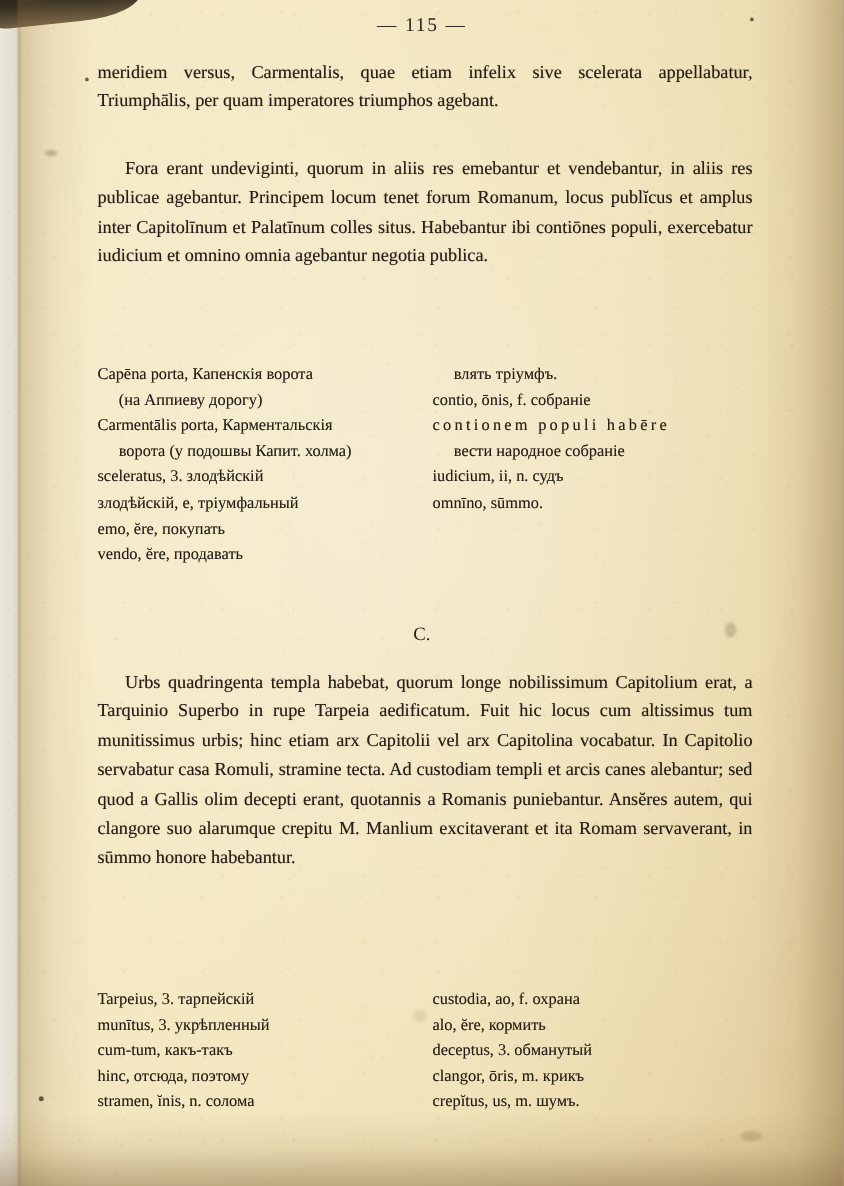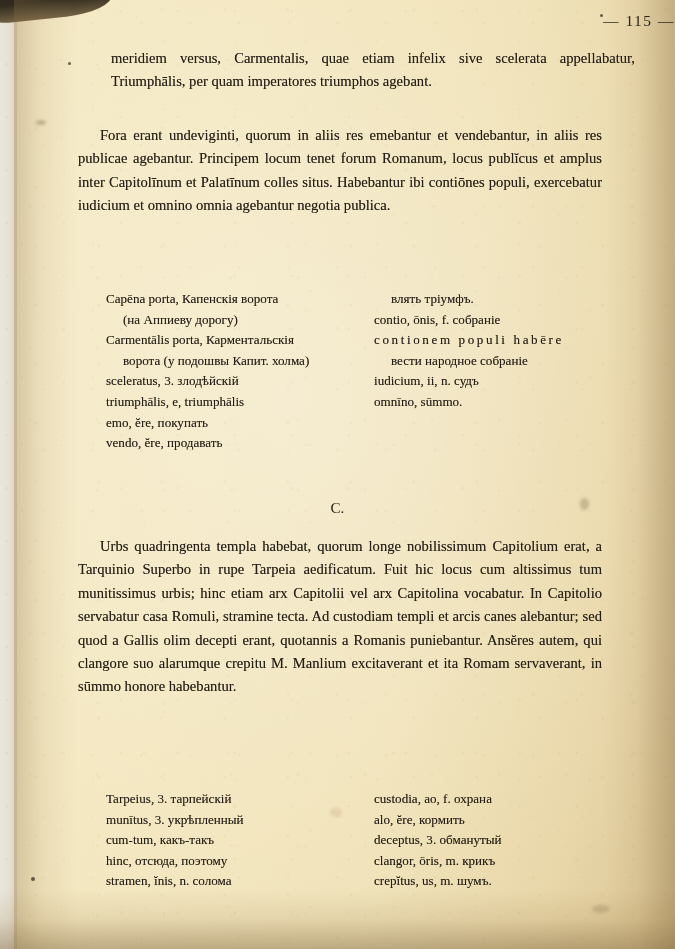--- a/index.html
+++ b/index.html
@@ -70,21 +70,21 @@
   }
 
   
   #content {
     position: absolute;
     left: 0; top: 0; width: 675px; height: 949px;
   }
   .folio {
     position: absolute;
     top: 12px; left: 0; width: 675px;
-    text-align: right;
+    text-align: center;
     font-size: 15.5px;
     letter-spacing: 1.5px;
     color: #2b241a;
   }
   .body-block {
     position: absolute;
     left: 78px;
     width: 524px;
     text-align: justify;
     font-size: 14.6px;
@@ -107,21 +107,21 @@
   .vocab {
     position: absolute;
     left: 78px;
     width: 530px;
     font-size: 13.1px;
     line-height: 20.6px;
     color: #241e16;
     text-shadow: 0 0 0.5px rgba(40,32,22,0.45);
   }
   .vocab .cols { display: flex; }
-  .vocab .col { width: 265px; margin-left: 28px; }
+  .vocab .col { width: 265px; }
   .vocab .col.right { padding-left: 6px; }
   .vocab .entry { white-space: normal; }
   .vocab .cont { padding-left: 17px; }
   .spaced { letter-spacing: 2.6px; }
 
   
   .speck { position: absolute; background: #3a2f1f; border-radius: 50%; opacity: 0.75; }
   .smudge { position: absolute; border-radius: 50%; filter: blur(1.4px); }
 </style>
 </head>
@@ -132,37 +132,37 @@
   <div id="scan-strip-left"></div>
   <div id="corner-dark"></div>
   <div id="gutter-shade"></div>
   <div id="edge-bottom"></div>
   <div id="edge-right"></div>
 
   <div id="content">
 
     <div class="folio">—  115  —</div>
 
-    <div class="body-block" style="top:47px;margin-left:33px;">
+    <div class="body-block" style="top:47px;">
       <p>meridiem versus, Carmentalis, quae etiam infelix sive scelerata appellabatur, Triumphālis, per quam imperatores triumphos agebant.</p>
     </div>
 
     <div class="body-block" style="top:124px;">
       <p class="indent">Fora erant undeviginti, quorum in aliis res emebantur et vendebantur, in aliis res publicae agebantur. Principem locum tenet forum Romanum, locus publĭcus et amplus inter Capitolīnum et Palatīnum colles situs. Habebantur ibi contiōnes populi, exercebatur iudicium et omnino omnia agebantur negotia publica.</p>
     </div>
 
     <div class="vocab" style="top:289px;">
       <div class="cols">
         <div class="col left">
           <div class="entry">Capēna porta, Капенскія ворота</div>
           <div class="entry cont">(на Аппиеву дорогу)</div>
           <div class="entry">Carmentālis porta, Карментальскія</div>
           <div class="entry cont">ворота (у подошвы Капит. холма)</div>
           <div class="entry">sceleratus, 3. злодѣйскій</div>
-          <div class="entry">triumphālis, e, triumphālis</div>
+          <div class="entry">злодѣйскій, e, тріумфальный</div>
           <div class="entry">emo, ĕre, покупать</div>
           <div class="entry">vendo, ĕre, продавать</div>
         </div>
         <div class="col right">
           <div class="entry cont">влять тріумфъ.</div>
           <div class="entry">contio, ōnis, f. собраніе</div>
           <div class="entry spaced">contionem populi habēre</div>
           <div class="entry cont">вести народное собраніе</div>
           <div class="entry">iudicium, ii, n. судъ</div>
           <div class="entry">omnīno, sūmmo.</div>

